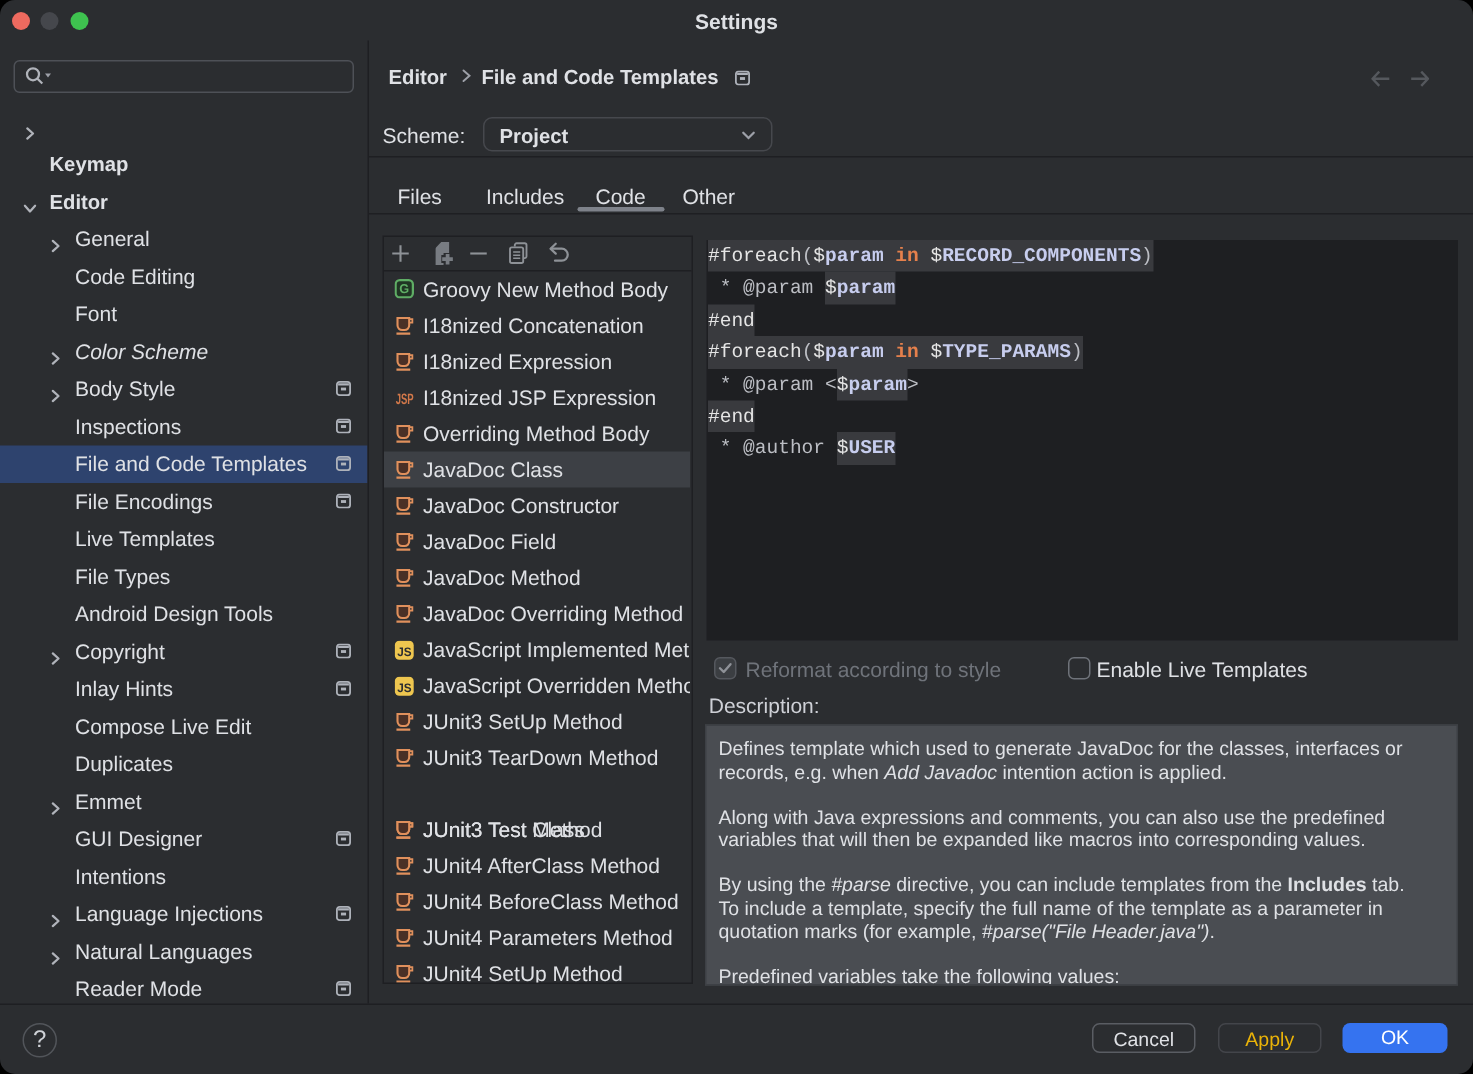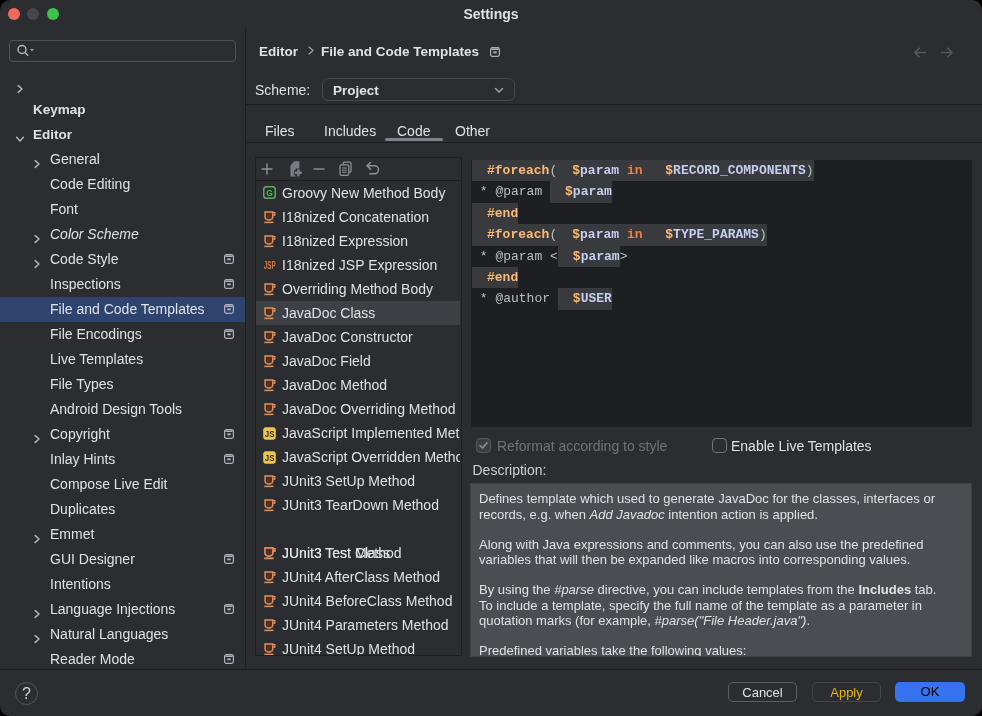--- a/index.html
+++ b/index.html
@@ -25,21 +25,21 @@
   .lrow .ltxt { position:absolute; left:26px; }
   .lsel { background:#3d4045; }
   
   .hline { position:absolute; height:1px; background:#1e1f22; }
   .vline { position:absolute; width:1px; background:#1e1f22; }
   
   #editor { position:absolute; left:471px; top:160px; width:501px; height:267px; background:#1e1f22;
             font-family:"Liberation Mono", monospace; font-size:13px; line-height:21.4px; color:#bcbec4; }
   .cl { height:21.4px; padding-left:1px; white-space:pre; }
   .hl { display:inline-block; height:21.4px; line-height:21.4px; vertical-align:top; background:#393a3e; }
-  .gold { color:#fdba74; font-weight:bold;padding-left:15px; }
+  .gold { color:#e5e5e5; font-weight:normal; }
   .lav  { color:#c7cdee; font-weight:bold; }
   .org  { color:#e5804c; font-weight:bold; }
   
   .btn { position:absolute; top:682px; height:20px; border-radius:5px; text-align:center; line-height:19px; font-size:13px; }
 </style>
 </head>
 <body>
 <div id="win">
 
   <div class="tl" style="left:8px;  background:#ee6a5f;"></div>
@@ -85,21 +85,21 @@
   <div class="trow" style="top:221.5px;font-style:italic;">
         <span class="chev" style="left:31px;"><svg width="12" height="12" viewBox="0 0 12 12">
             <path d="M4.2 2.6 L8 6 L4.2 9.4" fill="none" stroke="#b0b3ba" stroke-width="1.5" stroke-linecap="round" stroke-linejoin="round"></path>
           </svg></span>
         <span class="txt2">Color Scheme</span>
       </div>
   <div class="trow" style="top:246.5px;">
         <span class="chev" style="left:31px;"><svg width="12" height="12" viewBox="0 0 12 12">
             <path d="M4.2 2.6 L8 6 L4.2 9.4" fill="none" stroke="#b0b3ba" stroke-width="1.5" stroke-linecap="round" stroke-linejoin="round"></path>
           </svg></span>
-        <span class="txt2">Code Style</span>
+        <span class="txt2">Body Style</span>
         <svg class="ricon" width="10" height="10" viewBox="0 0 10 10">
           <rect x="0.6" y="0.6" width="8.8" height="8.8" rx="1.8" fill="none" stroke="#aeb2ba" stroke-width="1.2"></rect>
           <rect x="1.4" y="1.5" width="7.2" height="1.5" fill="#aeb2ba"></rect>
           <rect x="3.3" y="4.4" width="3.4" height="1.9" fill="#aeb2ba"></rect>
         </svg>
       </div>
   <div class="trow" style="top:271.5px;">
         <span class="txt2">Inspections</span>
         <svg class="ricon" width="10" height="10" viewBox="0 0 10 10">
           <rect x="0.6" y="0.6" width="8.8" height="8.8" rx="1.8" fill="none" stroke="#aeb2ba" stroke-width="1.2"></rect>
@@ -448,15 +448,15 @@
       <p style="margin-bottom:15.2px;">Along with Java expressions and comments, you can also use the predefined<br>variables that will then be expanded like macros into corresponding values.</p>
       <p style="margin-bottom:15.2px;">By using the <i>#parse</i> directive, you can include templates from the <b>Includes</b> tab.<br>To include a template, specify the full name of the template as a parameter in<br>quotation marks (for example, <i>#parse("File Header.java")</i>.</p>
       <p>Predefined variables take the following values:</p>
     </div>
   </div>
 
   <div class="hline" style="left:0; top:669px; width:982px;"></div>
   <div class="abs" style="left:15px; top:681.5px; width:23px; height:23px; border:1.5px solid #52555a; border-radius:50%; text-align:center; line-height:22px; color:#cfd2d7; font-size:16px;">?</div>
   <div class="btn" style="left:728px; width:69px; border:1px solid #5a5d63;">Cancel</div>
   <div class="btn" style="left:812px; width:69px; border:1px solid #43454a; color:#eab308;">Apply</div>
-  <div class="btn" style="left:895px; width:70px; background:#3573f0; color:#000000;">OK</div>
+  <div class="btn" style="left:895px; width:70px; background:#3573f0; color:#ffffff;">OK</div>
 
 </div>
 
 </body></html>

